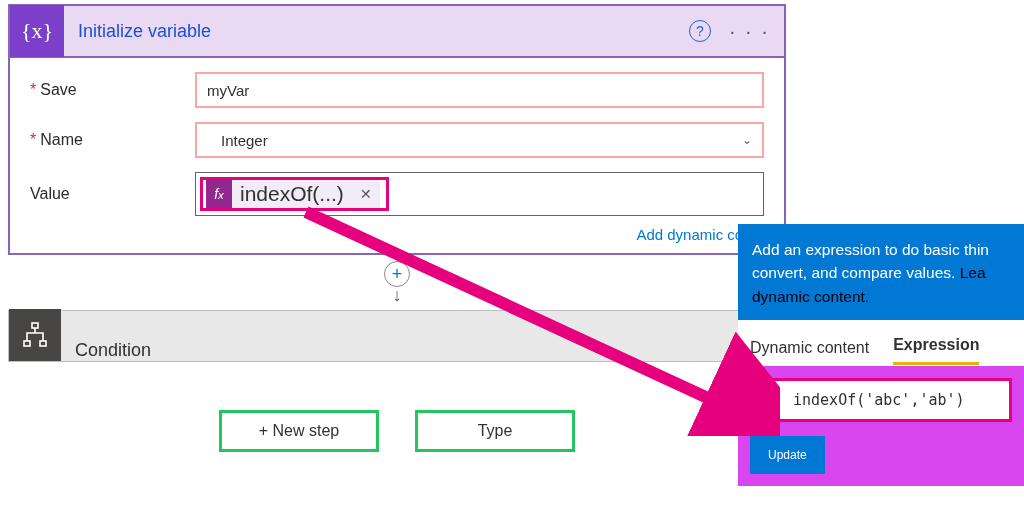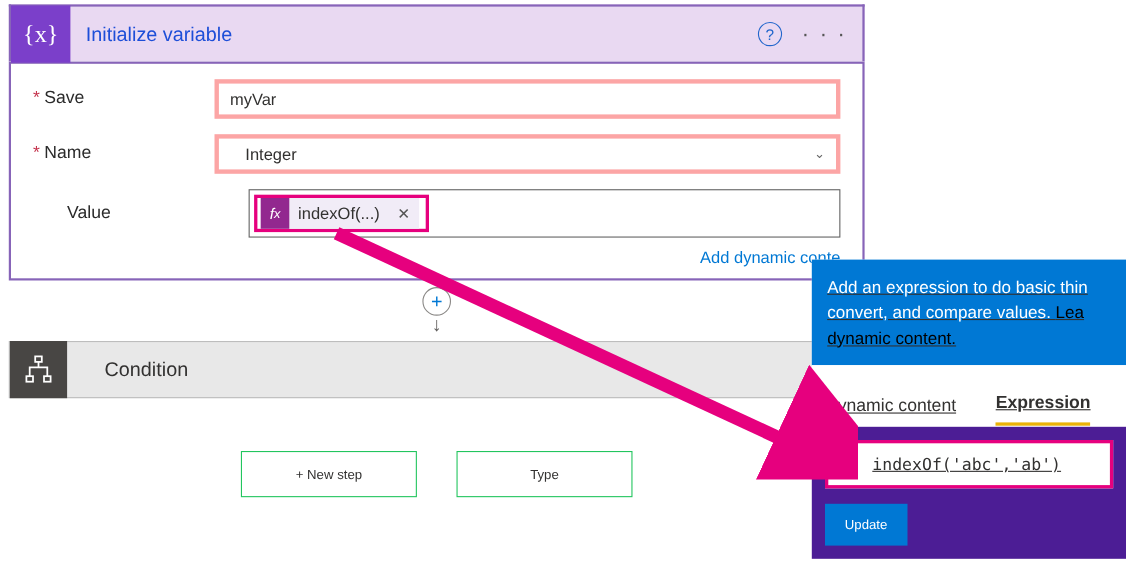--- a/index.html
+++ b/index.html
@@ -9,52 +9,52 @@
   .card-header { display: flex; align-items: center; background: #e9d9f2; border: 2px solid #8764b8; border-bottom: none; height: 52px; }
   .icon-box { width: 54px; height: 52px; background: #7b3fca; display: flex; align-items: center; justify-content: center; color: #fff; font-size: 22px; font-family: serif; }
   .card-title { flex: 1; padding-left: 14px; font-size: 18px; color: #1d4ed8; }
   .help-icon { width: 22px; height: 22px; border: 1.5px solid #2266cc; border-radius: 50%; color: #2266cc; font-size: 14px; display: flex; align-items: center; justify-content: center; margin-right: 18px; }
   .dots { font-size: 20px; letter-spacing: 2px; color: #555; margin-right: 14px; cursor: pointer; }
 
   .card-body { border: 2px solid #8764b8; background: #fff; padding: 14px 20px 10px 20px; }
   .row { display: flex; align-items: center; margin-bottom: 14px; }
   .label { width: 165px; font-size: 16px; color: #2b2b2b; display: flex; align-items: baseline; gap: 4px; }
   .req { color: #c4314b; }
-  .field { flex: 1; border: 4px solid #fca5a5; height: 36px; display: flex; align-items: center; padding: 0 10px; font-size: 15px; color: #323130; background: #fff; }
+  .field { flex: 1; border: 2px solid #fca5a5; height: 36px; display: flex; align-items: center; padding: 0 10px; font-size: 15px; color: #323130; background: #fff; }
   .select { justify-content: space-between; padding-left: 24px; }
   .chev { color: #666; font-size: 12px; }
 
   .value-box { flex: 1; border: 1px solid #636363; height: 44px; display: flex; align-items: center; padding: 4px; position: relative; }
   .value-highlight { border: 3px solid #e6007e; padding: 3px 6px 3px 3px; display: flex; align-items: center; height: 100%; }
   .pill { display: flex; align-items: center; background: #f1ecf7; height: 28px; }
   .pill-fx { background: #92288f; color: #fff; width: 26px; height: 28px; display: flex; align-items: center; justify-content: center; font-style: italic; font-size: 14px; }
-  .pill-text { padding: 0 8px; font-size: 15px; }
+  .pill-text { padding: 0 8px; font-size: 21px; }
   .pill-x { color: #555; padding: 0 8px; cursor: pointer; font-size: 14px; }
 
   .add-dyn { text-align: right; color: #0078d4; font-size: 15px; padding-top: 6px; cursor: pointer; }
 
   .connector { width: 778px; display: flex; flex-direction: column; align-items: center; margin-left: 8px; }
   .plus-circle { width: 26px; height: 26px; border: 1px solid #8a8886; border-radius: 50%; background: #fff; color: #0078d4; font-size: 18px; display: flex; align-items: center; justify-content: center; margin-top: 6px; }
   .down-arrow { color: #605e5c; font-size: 18px; margin-top: -2px; }
 
-  .cond-card { margin: 4px 8px 0 8px; width: 778px; height: 52px; background: #e8e8e8; border: 1px solid #bdbdbd; display: flex; align-items: center; gap: 20px; }
+  .cond-card { margin: 4px 8px 0 8px; width: 778px; height: 52px; background: #e8e8e8; border: 1px solid #bdbdbd; display: flex; align-items: flex-end; }
   .cond-icon { width: 52px; height: 52px; background: #484644; display: flex; align-items: center; justify-content: center; }
   .cond-title { padding-left: 14px; font-size: 18px; }
 
   .btn-row { width: 778px; margin: 48px 8px 0 8px; display: flex; justify-content: center; gap: 36px; }
-  .btn { width: 160px; height: 42px; border: 1px solid #22c55e; background: #fff; display: flex; align-items: center; justify-content: center; font-size: 12px; color: #323130; cursor: pointer; }
+  .btn { width: 160px; height: 42px; border: 3px solid #22c55e; background: #fff; display: flex; align-items: center; justify-content: center; font-size: 16px; color: #323130; cursor: pointer; }
 
   
-  .popup { position: absolute; right: 0; top: 236px; width: 286px; height: 276px; background: #fff; text-decoration: underline; }
+  .popup { position: absolute; right: 0; top: 224px; width: 286px; height: 276px; background: #fff; }
   .popup-banner { background: #0078d4; color: #fff; padding: 14px 14px 12px 14px; font-size: 15.5px; line-height: 1.5; }
   .popup-banner a { color: #000000; margin-top: 16px; }
-  .tabs { display: flex; background: #fff; height: 56px; align-items: flex-end; padding: 0 12px; gap: 36px; border-bottom: 1px solid transparent;}
+  .tabs { display: flex; background: #fff; height: 46px; align-items: flex-end; padding: 0 12px; gap: 24px; border-bottom: 1px solid transparent;}
   .tab { font-size: 16px; padding-bottom: 8px; color: #323130; cursor: pointer; }
   .tab.active { font-weight: 600; border-bottom: 3px solid #eab308; }
-  .exp-area { background: #4c1d95; padding: 12px; }
+  .exp-area { background: #d946ef; padding: 12px; }
   .exp-row-wrap { border: 3px solid #e6007e; height: 44px; display: flex; align-items: center; background: #fff; }
   .exp-fx { width: 40px; text-align: center; font-style: italic; font-size: 18px; }
   .exp-text { font-family: Consolas, monospace; font-size: 15px; }
   .update-btn { background: #0078d4; color: #fff; border: none; height: 38px; padding: 0 18px; font-size: 12px; margin-top: 14px; cursor: pointer; }
 
   
   .arrow-svg { position: absolute; left: 300px; top: 206px; pointer-events: none; }
 </style>
 </head>
 <body>
@@ -79,21 +79,21 @@
     <div class="row">
       <div class="label">
           <span class="req">*</span>
           <span>Name</span>
         </div>
       <div class="field select">
         <span>Integer</span>
         <span class="chev">⌄</span>
       </div>
     </div>
-    <div class="row" style="margin-bottom:4px;margin-left:31px;">
+    <div class="row" style="margin-bottom:4px;">
       <div class="label">
           <span>Value</span>
         </div>
       <div class="value-box">
         <div class="value-highlight">
           <div class="pill">
             <div class="pill-fx">f<sub>x</sub></div>
             <div class="pill-text">indexOf(...)</div>
             <div class="pill-x">✕</div>
           </div>

